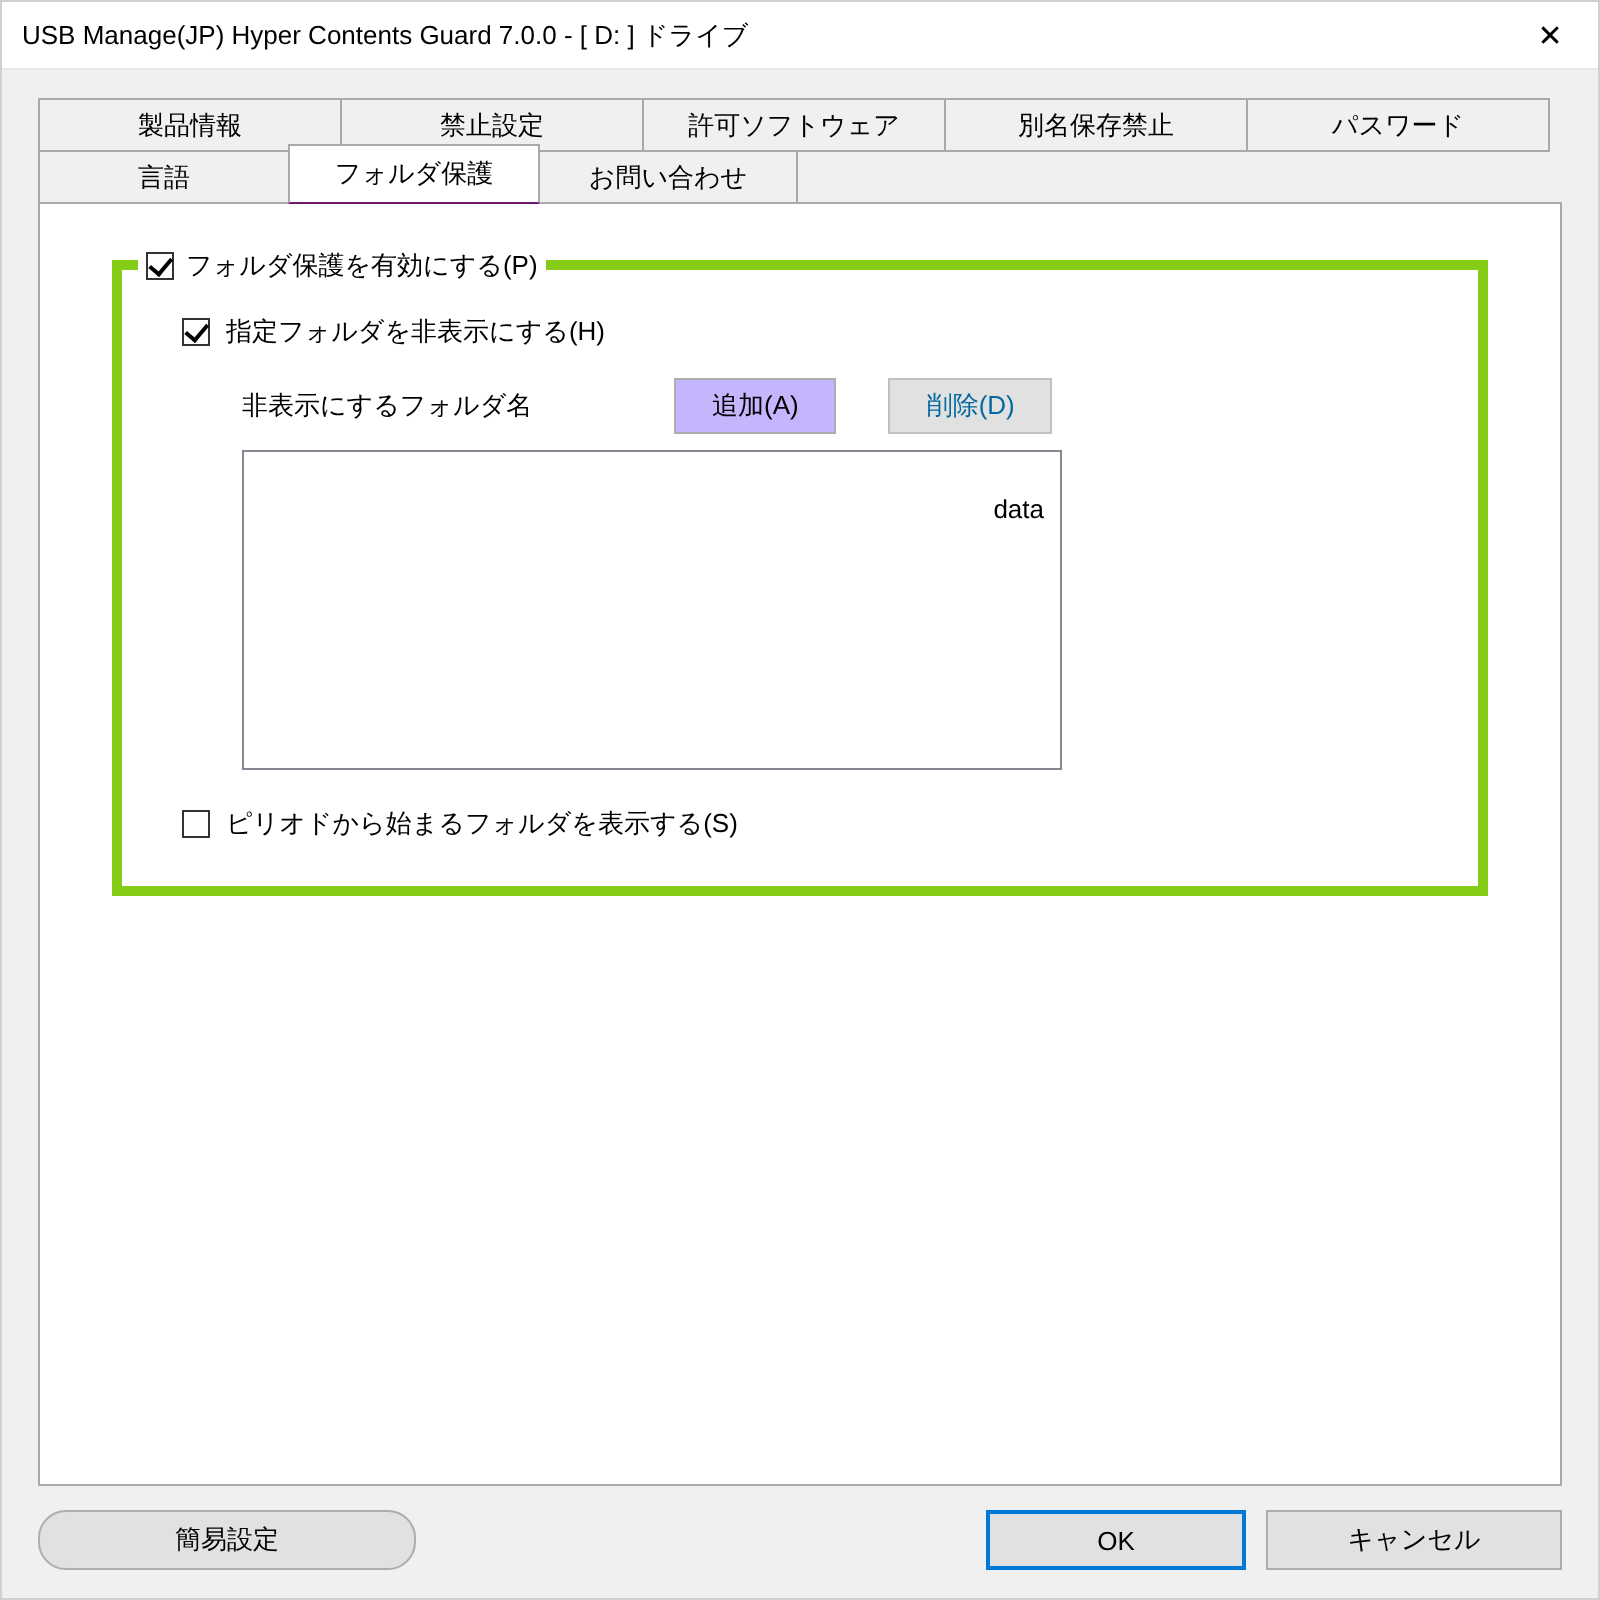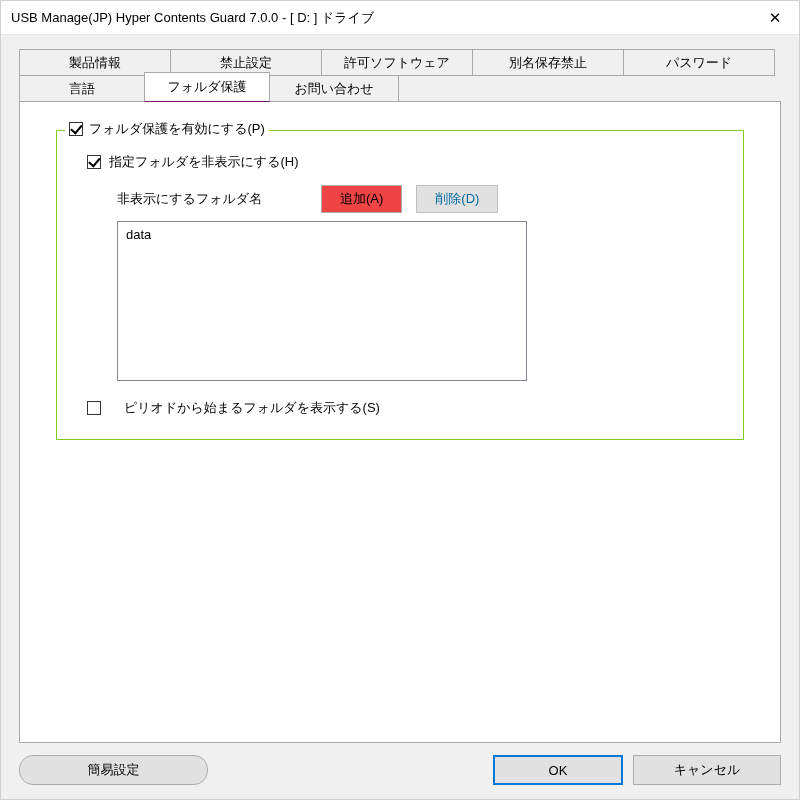--- a/index.html
+++ b/index.html
@@ -85,21 +85,21 @@
   .tab-panel {
     background: #fff;
     border: 1px solid #a9a9a9;
     border-top: 1px solid #a9a9a9;
     margin-top: -1px;
     flex: 1;
     padding: 28px 36px 20px 36px;
     position: relative;
   }
   .groupbox {
-    border: 1px solid #84cc16;
+    border: 5px solid #84cc16;
     padding: 22px 22px 22px 30px;
     position: relative;
   }
   .group-legend {
     position: absolute;
     top: -11px;
     left: 8px;
     background: #fff;
     padding: 0 4px;
     display: flex;
@@ -131,59 +131,60 @@
     align-items: center;
     gap: 8px;
     margin-bottom: 14px;
   }
   .inner-section {
     margin-left: 30px;
   }
   .folder-header {
     display: flex;
     align-items: center;
-    gap: 14px;
+    gap: 26px;
     margin-bottom: 8px;
   }
   .folder-header .label {
     width: 190px;
   }
   .btn-small {
-    background: #ef4444;
+    background: #c4b5fd;
     border: 1px solid #adadad;
     height: 28px;
     padding: 0 18px;
     font-size: 13px;
     font-family: inherit;
     cursor: pointer;
   }
   .btn-small:disabled {
     color: #0369a1;
     background: #e1e1e1;
     border-color: #c0c0c0;
     cursor: default;
   }
   .listbox {
     width: 410px;
     height: 160px;
     border: 1px solid #828790;
     background: #fff;
-    padding: 4px 6px;
+    padding: 20px 6px;
     font-size: 13px;
     overflow: auto;
+    text-align: right;
   }
   .listbox .item {
     padding: 1px 2px;
   }
   .period-row {
     margin-top: 18px;
     margin-left: 0;
     display: flex;
     align-items: center;
-    gap: 23px;
+    gap: 8px;
   }
   .bottom-bar {
     display: flex;
     align-items: center;
     padding: 12px 0 0 0;
     gap: 10px;
   }
   .spacer { flex: 1; }
   .btn {
     background: #e1e1e1;

